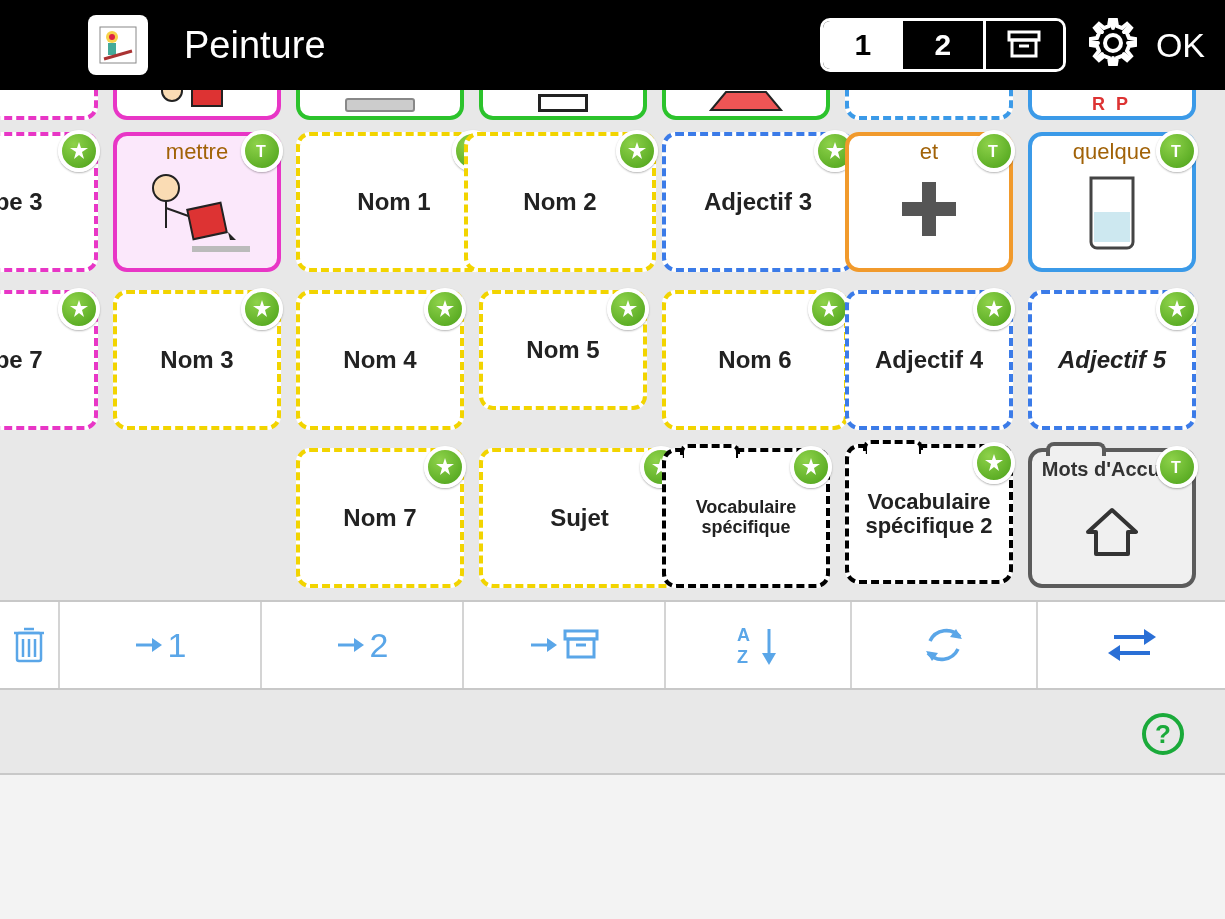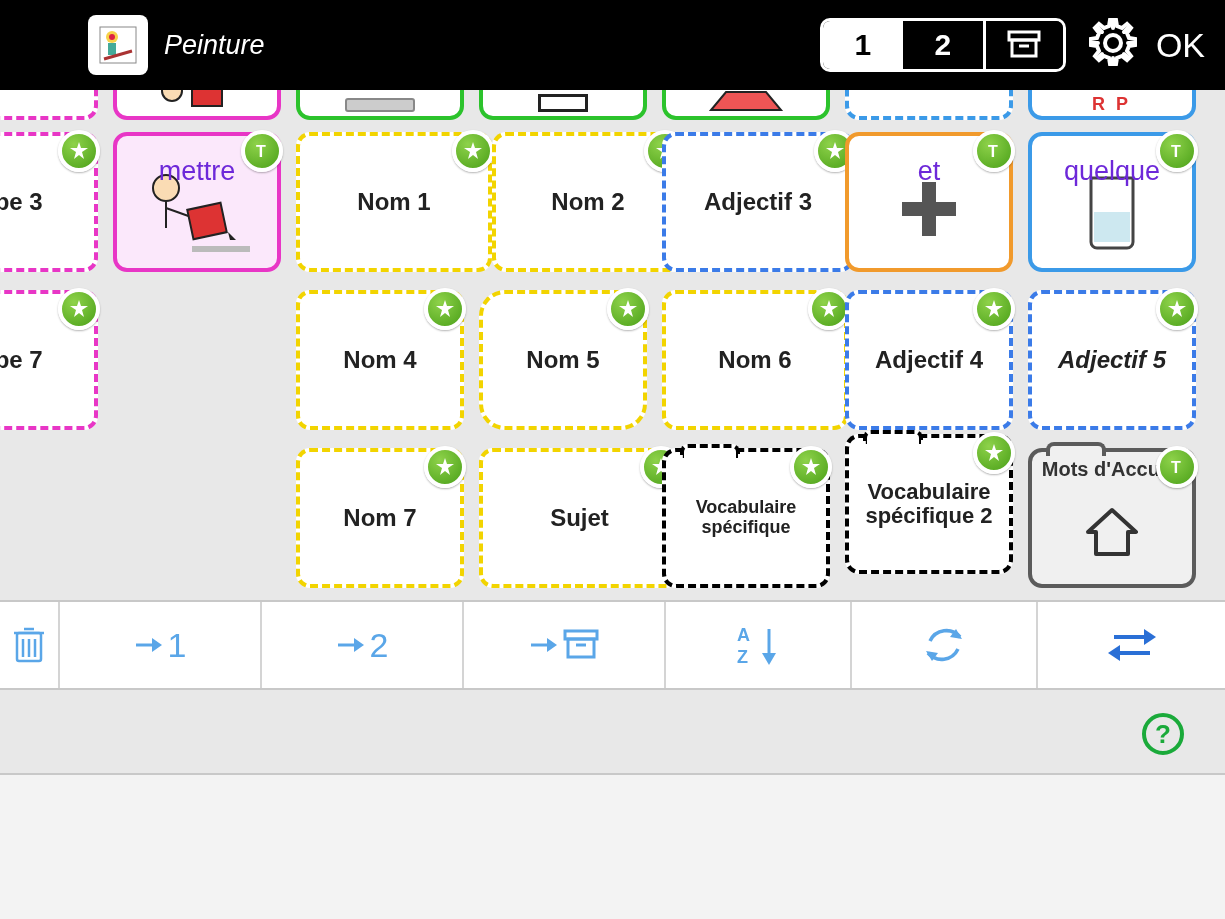--- a/index.html
+++ b/index.html
@@ -1,33 +1,33 @@
 <!DOCTYPE html>
 <html><head>
 <meta charset="utf-8">
 <style>
   * { box-sizing: border-box; margin: 0; padding: 0; }
   html, body { width: 1225px; height: 919px; font-family: -apple-system, Helvetica, Arial, sans-serif; background: #e8e8e8; overflow: hidden; }
   
   .header { height: 90px; background: #000; display: flex; align-items: center; padding: 0 20px 0 88px; color: #fff; position: relative; }
   .app-icon { width: 60px; height: 60px; background: #fff; border-radius: 8px; position: absolute; left: 88px; top: 15px; display:flex; align-items:center; justify-content:center; }
-  .app-title { font-size: 27px; font-weight: 400; margin-left: 76px; font-style: italic; }
+  .app-title { font-size: 38px; font-weight: 400; margin-left: 96px; }
   .header-right { margin-left: auto; display: flex; align-items: center; gap: 0; }
   .page-toggle { display: flex; border: 3px solid #fff; border-radius: 10px; overflow: hidden; height: 54px; }
   .page-btn { width: 80px; display: flex; align-items: center; justify-content: center; font-size: 30px; font-weight: 600; }
   .page-btn.active { background: #fff; color: #000; }
   .page-btn.inactive { background: #000; color: #fff; }
   .page-btn.store { border-left: 3px solid #fff; }
   .gear { margin: 0 18px 0 22px; }
   .ok-btn { color: #fff; font-size: 34px; font-weight: 400; }
   
   .grid-area { position: relative; width: 1225px; height: 510px; background: #e8e8e8; overflow: hidden; }
   .cell { position: absolute; border-radius: 14px; background: #fff; display: flex; flex-direction: column; align-items: center; justify-content: center; }
   .cell-label { font-size: 24px; font-weight: 600; color: #222; text-align: center; padding: 0 6px; line-height: 1.1; }
-  .cell-label.top { position: absolute; top: 21px; font-size: 27px; color: #6d28d9; font-weight: 500; }
+  .cell-label.top { position: absolute; top: 4px; font-size: 22px; color: #a16207; font-weight: 500; }
   .badge { position: absolute; width: 42px; height: 42px; border-radius: 50%; top: -6px; right: -6px; background: radial-gradient(circle at 35% 30%, #8ed24a, #4aa018); border: 4px solid #fff; display:flex; align-items:center; justify-content:center; box-shadow: 0 1px 2px rgba(0,0,0,.3);}
   .badge svg { display:block; }
   .folder-tab { position: absolute; top: -8px; left: 14px; width: 60px; height: 14px; border: inherit; border-bottom: none; border-radius: 8px 8px 0 0; background: #fff; }
 
   .toolbar { height: 90px; background: #fff; display: flex; border-top: 2px solid #c8c8c8; border-bottom: 2px solid #c8c8c8; }
   .tbtn { display: flex; align-items: center; justify-content: center; border-right: 2px solid #d4d4d4; color: #5aa6e8; font-size: 30px; font-weight: 500; gap:6px;}
   .tbtn:last-child { border-right: none; }
   
   .footer-a { height: 85px; background: #e8e8e8; position: relative; border-bottom: 2px solid #c8c8c8;}
   .help { position: absolute; right: 40px; top: 22px; }
@@ -138,21 +138,21 @@
       </div>
   </div>
   <div class="cell b-yellow-d" style="left:296px; top:42px; width:196px; height:140px;">
     <span class="cell-label">Nom 1</span>
     <div class="badge">
         <svg width="20" height="20" viewBox="0 0 20 20">
           <polygon points="10,1 12,7 19,7 13,11 15,18 10,14 5,18 7,11 1,7 8,7" fill="#fff"></polygon>
         </svg>
       </div>
   </div>
-  <div class="cell b-yellow-d" style="left:492px; top:42px; width:192px; height:140px;">
+  <div class="cell b-yellow-d" style="left:464px; top:42px; width:192px; height:140px;">
     <span class="cell-label">Nom 2</span>
     <div class="badge">
         <svg width="20" height="20" viewBox="0 0 20 20">
           <polygon points="10,1 12,7 19,7 13,11 15,18 10,14 5,18 7,11 1,7 8,7" fill="#fff"></polygon>
         </svg>
       </div>
   </div>
   <div class="cell b-blue-d" style="left:662px; top:42px; width:192px; height:140px;">
     <span class="cell-label">Adjectif 3</span>
     <div class="badge">
@@ -187,29 +187,37 @@
   </div>
 
   <div class="cell b-magenta-d" style="left:-70px; top:200px; width:168px; height:140px;">
     <span class="cell-label">rbe 7</span>
     <div class="badge">
         <svg width="20" height="20" viewBox="0 0 20 20">
           <polygon points="10,1 12,7 19,7 13,11 15,18 10,14 5,18 7,11 1,7 8,7" fill="#fff"></polygon>
         </svg>
       </div>
   </div>
+  <div class="cell b-yellow-d" style="left:113px; top:200px; width:168px; height:140px;">
+    <span class="cell-label">Nom 3</span>
+    <div class="badge">
+        <svg width="20" height="20" viewBox="0 0 20 20">
+          <polygon points="10,1 12,7 19,7 13,11 15,18 10,14 5,18 7,11 1,7 8,7" fill="#fff"></polygon>
+        </svg>
+      </div>
+  </div>
   <div class="cell b-yellow-d" style="left:296px; top:200px; width:168px; height:140px;">
     <span class="cell-label">Nom 4</span>
     <div class="badge">
         <svg width="20" height="20" viewBox="0 0 20 20">
           <polygon points="10,1 12,7 19,7 13,11 15,18 10,14 5,18 7,11 1,7 8,7" fill="#fff"></polygon>
         </svg>
       </div>
   </div>
-  <div class="cell b-yellow-d" style="left:479px; top:200px; width:168px; height:140px;border-radius:26px;">
+  <div class="cell b-yellow-d" style="left:479px; top:200px; width:168px; height:120px;">
     <span class="cell-label">Nom 5</span>
     <div class="badge">
         <svg width="20" height="20" viewBox="0 0 20 20">
           <polygon points="10,1 12,7 19,7 13,11 15,18 10,14 5,18 7,11 1,7 8,7" fill="#fff"></polygon>
         </svg>
       </div>
   </div>
   <div class="cell b-yellow-d" style="left:662px; top:200px; width:186px; height:140px;">
     <span class="cell-label">Nom 6</span>
     <div class="badge">
@@ -253,21 +261,21 @@
   </div>
   <div class="cell b-black-d" style="left:662px; top:358px; width:168px; height:140px;">
     <div class="folder-tab"></div>
     <span class="cell-label" style="font-size:18px">Vocabulaire spécifique</span>
     <div class="badge">
         <svg width="20" height="20" viewBox="0 0 20 20">
           <polygon points="10,1 12,7 19,7 13,11 15,18 10,14 5,18 7,11 1,7 8,7" fill="#fff"></polygon>
         </svg>
       </div>
   </div>
-  <div class="cell b-black-d" style="left:845px; top:344px; width:168px; height:140px;">
+  <div class="cell b-black-d" style="left:845px; top:354px; width:168px; height:140px;">
     <div class="folder-tab"></div>
     <span class="cell-label" style="font-size:22px">Vocabulaire spécifique 2</span>
     <div class="badge">
         <svg width="20" height="20" viewBox="0 0 20 20">
           <polygon points="10,1 12,7 19,7 13,11 15,18 10,14 5,18 7,11 1,7 8,7" fill="#fff"></polygon>
         </svg>
       </div>
   </div>
   <div class="cell b-gray" style="left:1028px; top:358px; width:168px; height:140px;">
     <div style="position:absolute;top:-10px;left:14px;width:60px;height:14px;border:4px solid #5b5b5b;border-bottom:none;border-radius:8px 8px 0 0;background:#f0f0f0"></div>

